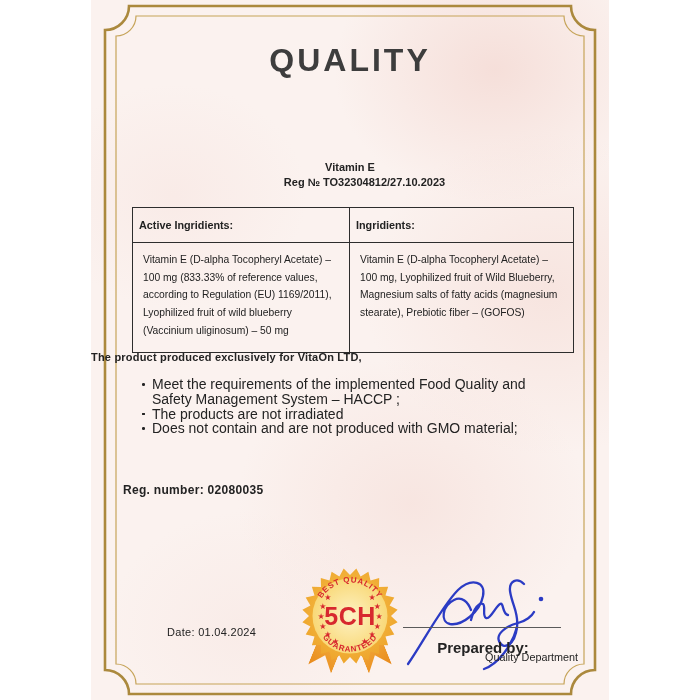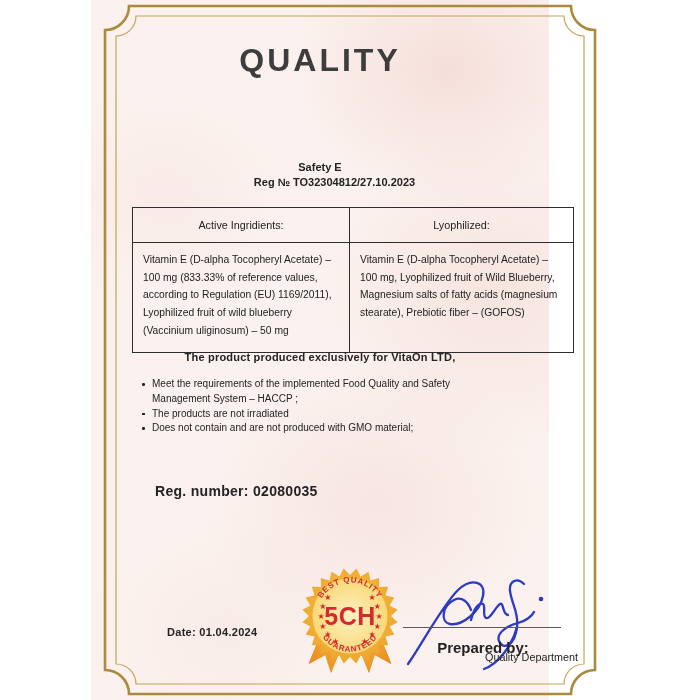--- a/index.html
+++ b/index.html
@@ -2,21 +2,21 @@
 <html><head>
 <meta charset="utf-8">
 <style>
   html,body{margin:0;padding:0;}
   body{
     width:700px;height:700px;background:#ffffff;position:relative;overflow:hidden;
     font-family:"Liberation Sans", sans-serif;
     --badge-red:#d7282e; --ink:#2b3bc4;
   }
   .panel{
-    position:absolute;left:91px;top:0;width:458px;height:700px;
+    position:absolute;left:91px;top:0;width:518px;height:700px;
     background:
       radial-gradient(230px 190px at 78% 10%, rgba(242,210,203,.60), transparent 70%),
       radial-gradient(260px 230px at 88% 42%, rgba(244,217,210,.55), transparent 70%),
       radial-gradient(190px 160px at 16% 28%, rgba(246,224,219,.40), transparent 70%),
       radial-gradient(250px 210px at 62% 72%, rgba(243,214,207,.45), transparent 70%),
       radial-gradient(200px 170px at 30% 90%, rgba(246,226,221,.40), transparent 70%),
       #fbf2ef;
   }
   .frame-svg{position:absolute;inset:0;pointer-events:none;}
   .title{
@@ -34,41 +34,41 @@
   .reg-line{
     position:absolute;left:0;right:0;top:176px;text-align:center;
     font-size:11px;font-weight:bold;color:#232323;margin-left:29px;
   }
   .cert-table{
     position:absolute;left:41px;top:207px;width:440px;
     border:1.5px solid #2d2d2d;display:grid;grid-template-columns:216px 1fr;
     background:transparent;
   }
   .cert-th{
-    border-bottom:1.5px solid #2d2d2d;padding:11px 6px;text-align:center;
-    font-size:10.8px;font-weight:normal;color:#222;
+    border-bottom:1.5px solid #2d2d2d;padding:11px 6px;text-align:left;
+    font-size:10.8px;font-weight:bold;color:#222;
   }
   .cert-th.right,.cert-td.right{border-left:1.5px solid #2d2d2d;}
   .cert-td{
     padding:8px 10px 12px 10px;font-size:10.3px;line-height:1.72;color:#222;font-weight:500;
   }
   .exclusive-line{
-    position:absolute;left:0;right:0;top:351px;text-align:center;
+    position:absolute;left:0;right:0;top:351px;
     font-size:11px;font-weight:bold;color:#232323;letter-spacing:.2px;
   }
   .bullets{position:absolute;left:49px;right:46px;top:377px;}
-  .bullet-item{position:relative;padding-left:12px;font-size:10px;line-height:14.8px;color:#232323;font-weight:500;}
+  .bullet-item{position:relative;padding-left:12px;font-size:14px;line-height:14.8px;color:#232323;font-weight:500;}
   .bullet-item .dot{
     position:absolute;left:2px;top:6px;width:2.6px;height:2.6px;border-radius:50%;background:#232323;
   }
   .reg-number{
-    position:absolute;left:64px;top:483px;font-size:14px;font-weight:bold;color:#232323;letter-spacing:.3px;
+    position:absolute;left:32px;top:483px;font-size:12px;font-weight:bold;color:#232323;letter-spacing:.3px;
   }
   .date-line{
-    position:absolute;left:64px;top:626px;font-size:11px;font-weight:bold;color:#232323;letter-spacing:.3px;padding-left:12px;
+    position:absolute;left:64px;top:626px;font-size:11px;font-weight:normal;color:#232323;letter-spacing:.3px;padding-left:12px;
   }
   
   .badge{position:absolute;left:205px;top:562px;width:108px;height:112px;}
   .ribbon{
     position:absolute;top:56px;width:25px;height:53px;
     background:linear-gradient(200deg,#f9c353,#e8891b);
     clip-path:polygon(0 0,100% 0,100% 100%,50% 72%,0 100%);
   }
   .ribbon.left{left:21px;transform:rotate(22deg);}
   .ribbon.right{right:21px;transform:rotate(-22deg);background:linear-gradient(160deg,#f9c353,#e8891b);}
@@ -92,26 +92,26 @@
   <svg class="frame-svg" width="518" height="700" viewBox="0 0 518 700">
     <path d="M 38 6 H 480 A 24 24 0 0 0 504 30 V 670 A 24 24 0 0 0 480 694 H 38 A 24 24 0 0 0 14 670 V 30 A 24 24 0 0 0 38 6 Z" fill="none" stroke-width="2.6" stroke="#ab893d"></path>
     <path d="M 45 16 H 473 A 20 20 0 0 0 493 36 V 664 A 20 20 0 0 0 473 684 H 45 A 20 20 0 0 0 25 664 V 36 A 20 20 0 0 0 45 16 Z" fill="none" stroke-width="1.2" stroke="#c6a459"></path>
   </svg>
 
   <div class="title">
     <div>QUALITY</div>
   </div>
 
 
-  <div class="product-name">Safety E</div>
+  <div class="product-name">Vitamin E</div>
   <div class="reg-line">Reg № TO32304812/27.10.2023</div>
 
   <div class="cert-table">
     <div class="cert-th">Active Ingridients:</div>
-    <div class="cert-th right">Lyophilized:</div>
+    <div class="cert-th right">Ingridients:</div>
     <div class="cert-td">Vitamin E (D-alpha Tocopheryl Acetate) – 100 mg (833.33% of reference values, according to Regulation (EU) 1169/2011), Lyophilized fruit of wild blueberry (Vaccinium uliginosum) – 50 mg</div>
     <div class="cert-td right">Vitamin E (D-alpha Tocopheryl Acetate) – 100 mg, Lyophilized fruit of Wild Blueberry, Magnesium salts of fatty acids (magnesium stearate), Prebiotic fiber – (GOFOS)</div>
   </div>
 
   <div class="exclusive-line">The product produced exclusively for VitaOn LTD,</div>
 
   <div class="bullets">
     <div class="bullet-item">
       <span class="dot"></span>
       <span>Meet the requirements of the implemented Food Quality and Safety Management System – HACCP ;</span>

